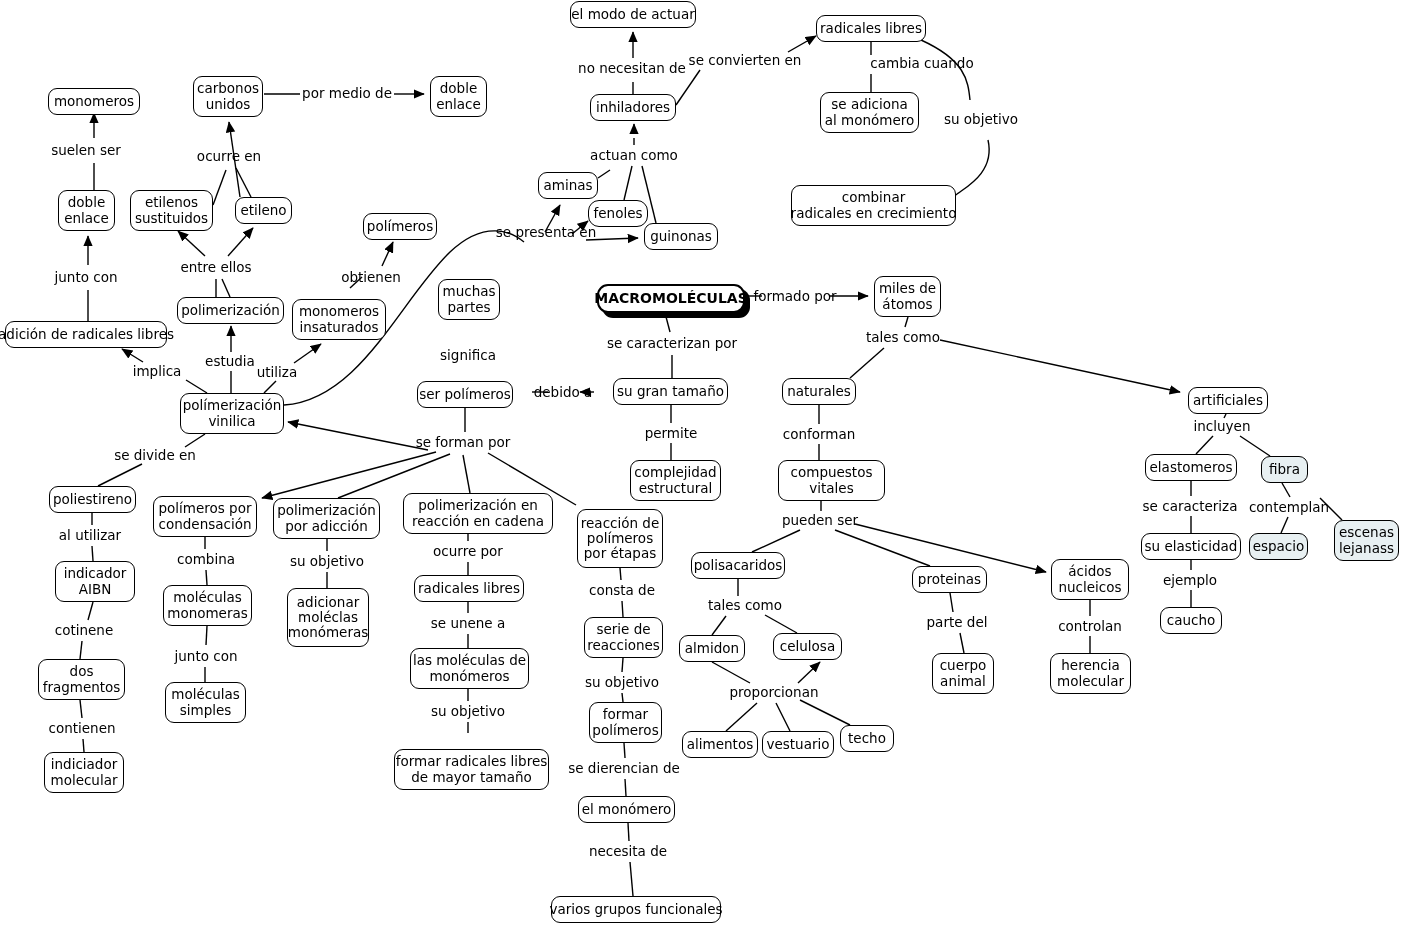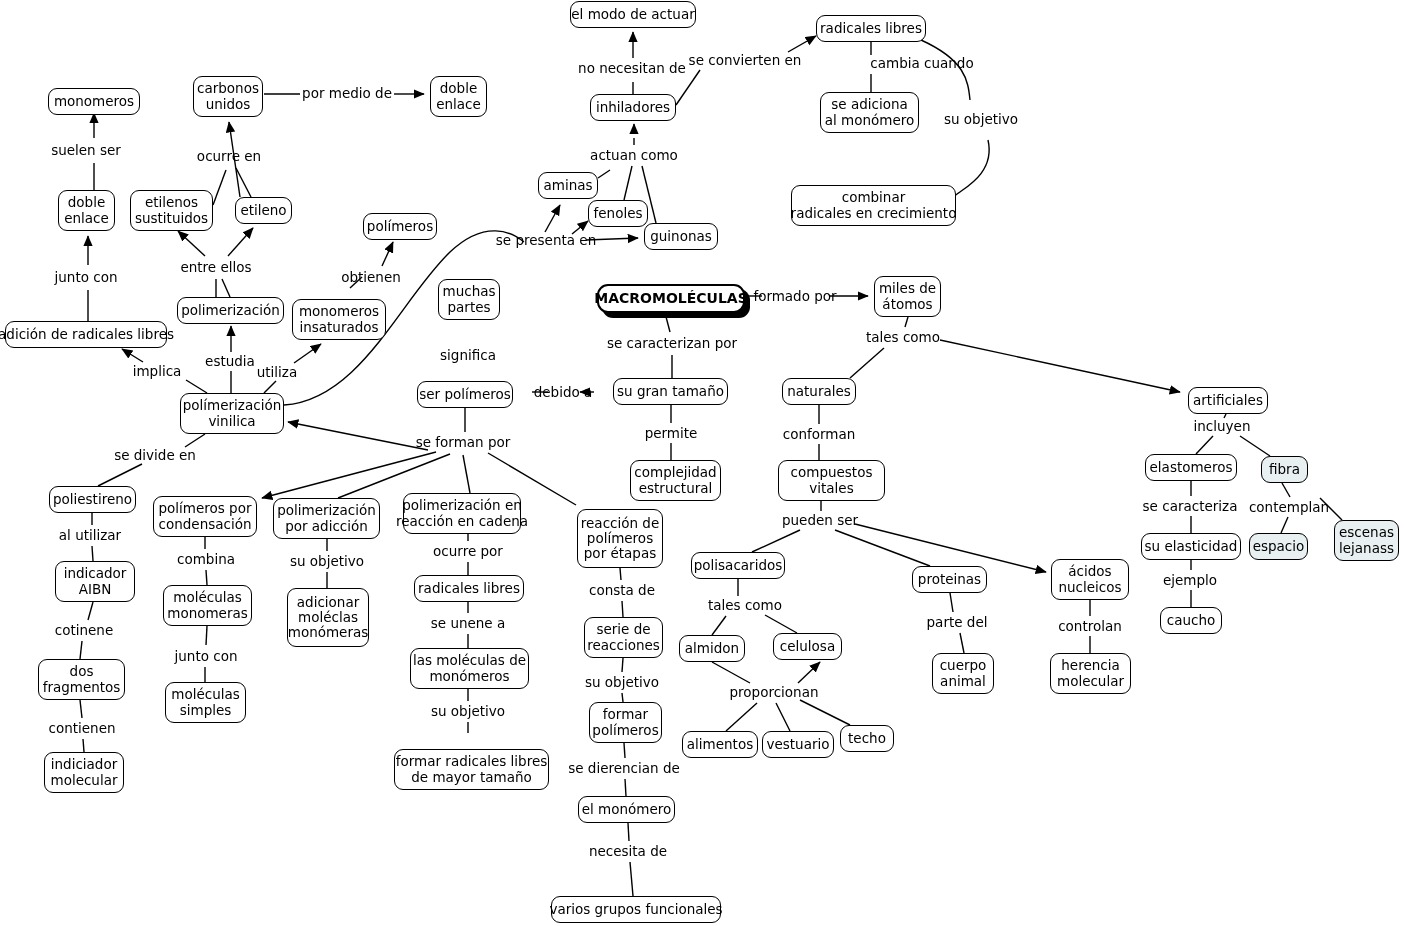--- a/index.html
+++ b/index.html
@@ -179,21 +179,21 @@
       <div class="node" style="left: 5px; top: 321px; width: 162px; height: 27px;">adición de radicales libres</div>
       <div class="node" style="left: 177px; top: 297px; width: 107px; height: 27px;">polimerización</div>
       <div class="node" style="left: 363px; top: 213px; width: 74px; height: 27px;">polímeros</div>
       <div class="node" style="left: 292px; top: 299px; width: 94px; height: 41px;">monomeros
 insaturados</div>
       <div class="node" style="left: 438px; top: 279px; width: 62px; height: 41px;">muchas
 partes</div>
       <div class="node" style="left: 570px; top: 1px; width: 126px; height: 27px;">el modo de actuar</div>
       <div class="node" style="left: 590px; top: 94px; width: 86px; height: 27px;">inhiladores</div>
       <div class="node" style="left: 538px; top: 172px; width: 60px; height: 27px;">aminas</div>
-      <div class="node" style="left: 588px; top: 200px; width: 60px; height: 27px;">fenoles</div>
+      <div class="node" style="left: 588px; top: 200px; width: 60px; height: 27px; border-radius: 11px;">fenoles</div>
       <div class="node" style="left: 644px; top: 223px; width: 74px; height: 27px;">guinonas</div>
       <div class="node" style="left: 816px; top: 15px; width: 110px; height: 27px;">radicales libres</div>
       <div class="node" style="left: 820px; top: 92px; width: 99px; height: 41px;">se adiciona
 al monómero</div>
       <div class="node" style="left: 791px; top: 185px; width: 165px; height: 41px;">combinar
 radicales en crecimiento</div>
       <div class="node root" style="left: 597px; top: 284px; width: 148px; height: 29px;">MACROMOLÉCULAS</div>
       <div class="node" style="left: 874px; top: 276px; width: 67px; height: 41px;">miles de
 átomos</div>
       <div class="node" style="left: 417px; top: 381px; width: 96px; height: 27px;">ser polímeros</div>
@@ -211,21 +211,21 @@
       <div class="node shaded" style="left: 1334px; top: 520px; width: 65px; height: 41px;">escenas
 lejanass</div>
       <div class="node" style="left: 1160px; top: 607px; width: 62px; height: 27px;">caucho</div>
       <div class="node" style="left: 180px; top: 393px; width: 104px; height: 41px;">polímerización
 vinilica</div>
       <div class="node" style="left: 49px; top: 486px; width: 87px; height: 27px;">poliestireno</div>
       <div class="node" style="left: 153px; top: 496px; width: 104px; height: 41px;">polímeros por
 condensación</div>
       <div class="node" style="left: 273px; top: 498px; width: 107px; height: 41px;">polimerización
 por adicción</div>
-      <div class="node" style="left: 403px; top: 493px; width: 118px; height: 41px;">polimerización en
+      <div class="node" style="left: 403px; top: 493px; width: 150px; height: 41px;">polimerización en
 reacción en cadena</div>
       <div class="node" style="left: 577px; top: 509px; width: 86px; height: 59px;">reacción de
 polímeros
 por étapas</div>
       <div class="node" style="left: 55px; top: 561px; width: 80px; height: 41px;">indicador
 AIBN</div>
       <div class="node" style="left: 38px; top: 659px; width: 87px; height: 41px;">dos
 fragmentos</div>
       <div class="node" style="left: 44px; top: 752px; width: 80px; height: 41px;">indiciador
 molecular</div>
@@ -270,21 +270,21 @@
       <div class="lbl" style="left: 371px; top: 277px;">obtienen</div>
       <div class="lbl" style="left: 157px; top: 371px;">implica</div>
       <div class="lbl" style="left: 230px; top: 361px;">estudia</div>
       <div class="lbl" style="left: 277px; top: 372px;">utiliza</div>
       <div class="lbl" style="left: 468px; top: 355px;">significa</div>
       <div class="lbl" style="left: 632px; top: 68px;">no necesitan de</div>
       <div class="lbl" style="left: 745px; top: 60px;">se convierten en</div>
       <div class="lbl" style="left: 922px; top: 63px;">cambia cuando</div>
       <div class="lbl" style="left: 981px; top: 119px;">su objetivo</div>
       <div class="lbl" style="left: 634px; top: 155px;">actuan como</div>
-      <div class="lbl" style="left: 546px; top: 240px;">se presenta en</div>
+      <div class="lbl" style="left: 546px; top: 232px;">se presenta en</div>
       <div class="lbl" style="left: 795px; top: 296px;">formado por</div>
       <div class="lbl" style="left: 672px; top: 343px;">se caracterizan por</div>
       <div class="lbl" style="left: 903px; top: 337px;">tales como</div>
       <div class="lbl" style="left: 563px; top: 392px;">debido a</div>
       <div class="lbl" style="left: 671px; top: 433px;">permite</div>
       <div class="lbl" style="left: 819px; top: 434px;">conforman</div>
       <div class="lbl" style="left: 1222px; top: 426px;">incluyen</div>
       <div class="lbl" style="left: 1190px; top: 506px;">se caracteriza</div>
       <div class="lbl" style="left: 1289px; top: 507px;">contemplan</div>
       <div class="lbl" style="left: 1190px; top: 580px;">ejemplo</div>

